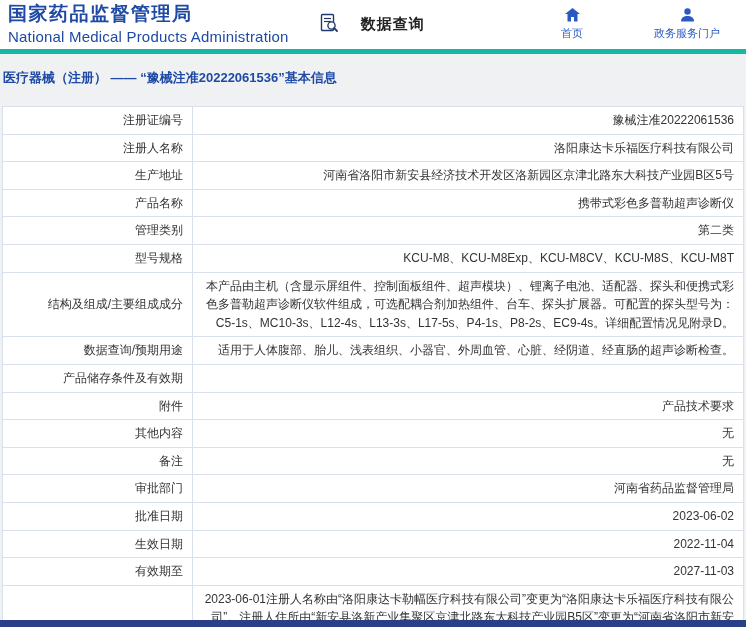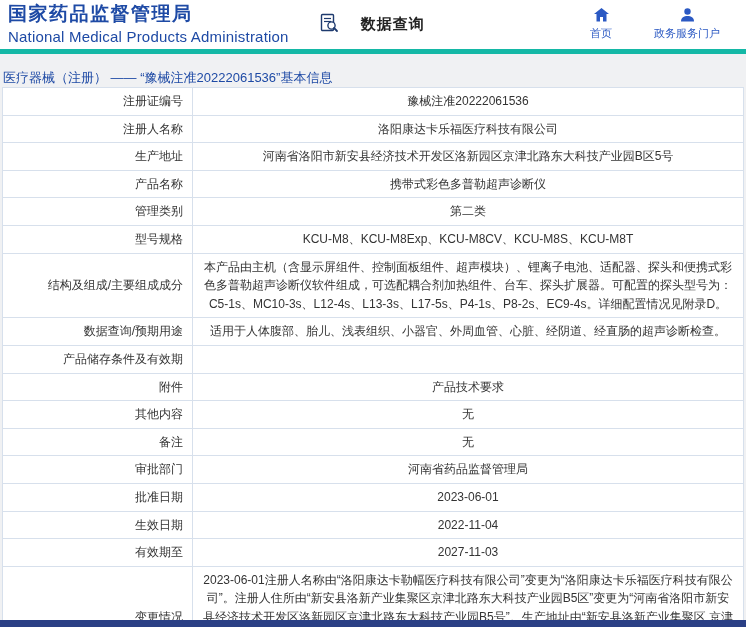--- a/index.html
+++ b/index.html
@@ -20,41 +20,41 @@
   }
   .logo-block { display:flex; flex-direction:column; justify-content:center; }
   .org-cn { color:#1e4aa5; font-size:19px; font-weight:bold; letter-spacing:1.5px; line-height:1.1; }
   .org-en { color:#1e4aa5; font-size:15px; margin-top:3px; letter-spacing:0.2px; }
 
   .module { display:flex; align-items:center; margin-left:30px; gap:6px; cursor:pointer; }
   .module-title { font-size:15px; font-weight:bold; color:#222; letter-spacing:1px;margin-left:16px; }
 
   .nav { margin-left:auto; display:flex; gap:42px; padding-right:14px; }
   .nav-item { display:flex; flex-direction:column; align-items:center; gap:4px;
-              color:#2b59c3; font-size:11px; cursor:pointer; }
+              color:#2b59c3; font-size:11px; cursor:pointer;margin-left:29px; }
   .nav-item svg { display:block; }
 
   
   .breadcrumb {
-    padding:15px 3px 0 3px;
-    color:#1e4aa5; font-size:13px; font-weight:normal;
+    padding:15px 3px 19px 3px;
+    color:#1e4aa5; font-size:13px; font-weight:bold;
   }
 
   
   .table-wrap { margin:0 2px; background:#fff; }
   table.info { width:100%; border-collapse:collapse; font-size:12px; table-layout:fixed; }
   table.info td {
     border:1px solid #d7e0ec;
     padding:4px 9px;
     line-height:1.55;
     vertical-align:middle;
     word-break:break-all;
   }
   td.label { width:190px; text-align:right; color:#333; background:#ffffff;margin-left:8px; }
-  td.value { text-align:center; background:#ffffff; }
+  td.value { text-align:right; background:#ffffff; }
 
   
   .footer-bar {
     position:fixed; left:0; bottom:0;
     width:746px; height:7px; background:#2a3f85;
   }
 </style>
 </head>
 <body>
 
@@ -150,21 +150,21 @@
       <tr>
         <td class="label">备注</td>
         <td class="value">无</td>
       </tr>
       <tr>
         <td class="label">审批部门</td>
         <td class="value">河南省药品监督管理局</td>
       </tr>
       <tr>
         <td class="label">批准日期</td>
-        <td class="value">2023-06-01</td>
+        <td class="value">2023-06-02</td>
       </tr>
       <tr>
         <td class="label">生效日期</td>
         <td class="value">2022-11-04</td>
       </tr>
       <tr>
         <td class="label">有效期至</td>
         <td class="value">2027-11-03</td>
       </tr>
       <tr>

